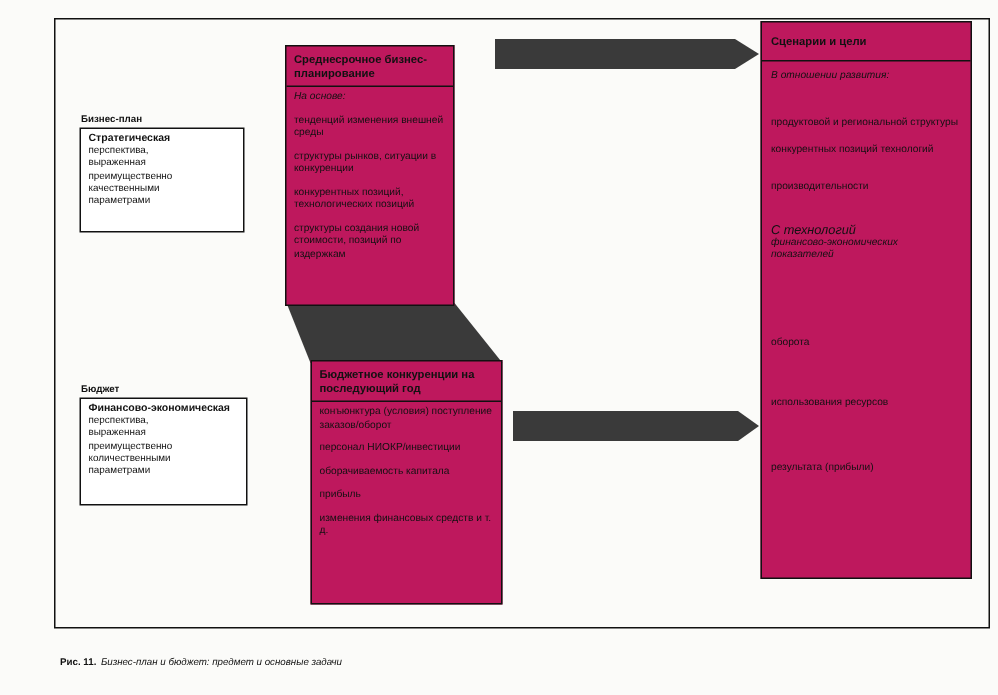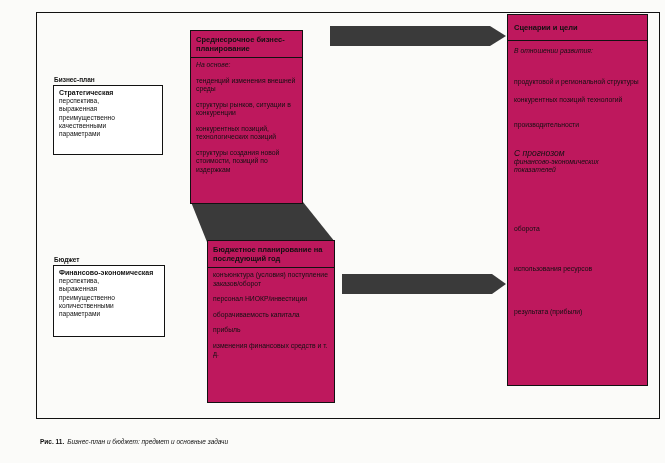--- a/index.html
+++ b/index.html
@@ -52,21 +52,21 @@
   <div class="body">
     <p class="it">На основе:</p>
     <p>тенденций изменения внешней среды</p>
     <p>структуры рынков, ситуации в конкуренции</p>
     <p>конкурентных позиций, технологических позиций</p>
     <p>структуры создания новой стоимости, позиций по издержкам</p>
   </div>
 </div>
 
 <div class="box" style="left:207px;top:240px;width:128px;height:163px;">
-  <div class="hdr">Бюджетное планирование на последующий год</div>
+  <div class="hdr">Бюджетное конкуренции на последующий год</div>
   <div class="body">
     <p>конъюнктура (условия) поступление заказов/оборот</p>
     <p>персонал НИОКР/инвестиции</p>
     <p>оборачиваемость капитала</p>
     <p>прибыль</p>
     <p>изменения финансовых средств и т. д.</p>
   </div>
 </div>
 
 <svg class="arrow" style="left:330px;top:24px;" width="180" height="24">
@@ -76,21 +76,21 @@
   <polygon points="0,2 150,2 164,12 150,22 0,22" fill="#3a3a3a"></polygon>
 </svg>
 
 <div class="box" style="left:507px;top:14px;width:141px;height:372px;">
   <div class="hdr" style="padding:8px 6px;">Сценарии и цели</div>
   <div class="body" style="padding:6px 6px;">
     <p class="it" style="margin-bottom:22px;">В отношении развития:</p>
     <p style="margin-bottom:10px;">продуктовой и региональной структуры</p>
     <p style="margin-bottom:16px;">конкурентных позиций технологий</p>
     <p style="margin-bottom:20px;">производительности</p>
-    <div class="it" style="font-size:8.5px;">С прогнозом</div>
+    <div class="it" style="font-size:8.5px;">С технологий</div>
     <p class="it" style="margin-bottom:50px;">финансово-экономических показателей</p>
     <p style="margin-bottom:32px;">оборота</p>
     <p style="margin-bottom:34px;">использования ресурсов</p>
     <p>результата (прибыли)</p>
   </div>
 </div>
 
 <div class="caption">
   <b>Рис. 11.</b><i>Бизнес-план и бюджет: предмет и основные задачи</i>
 </div>

